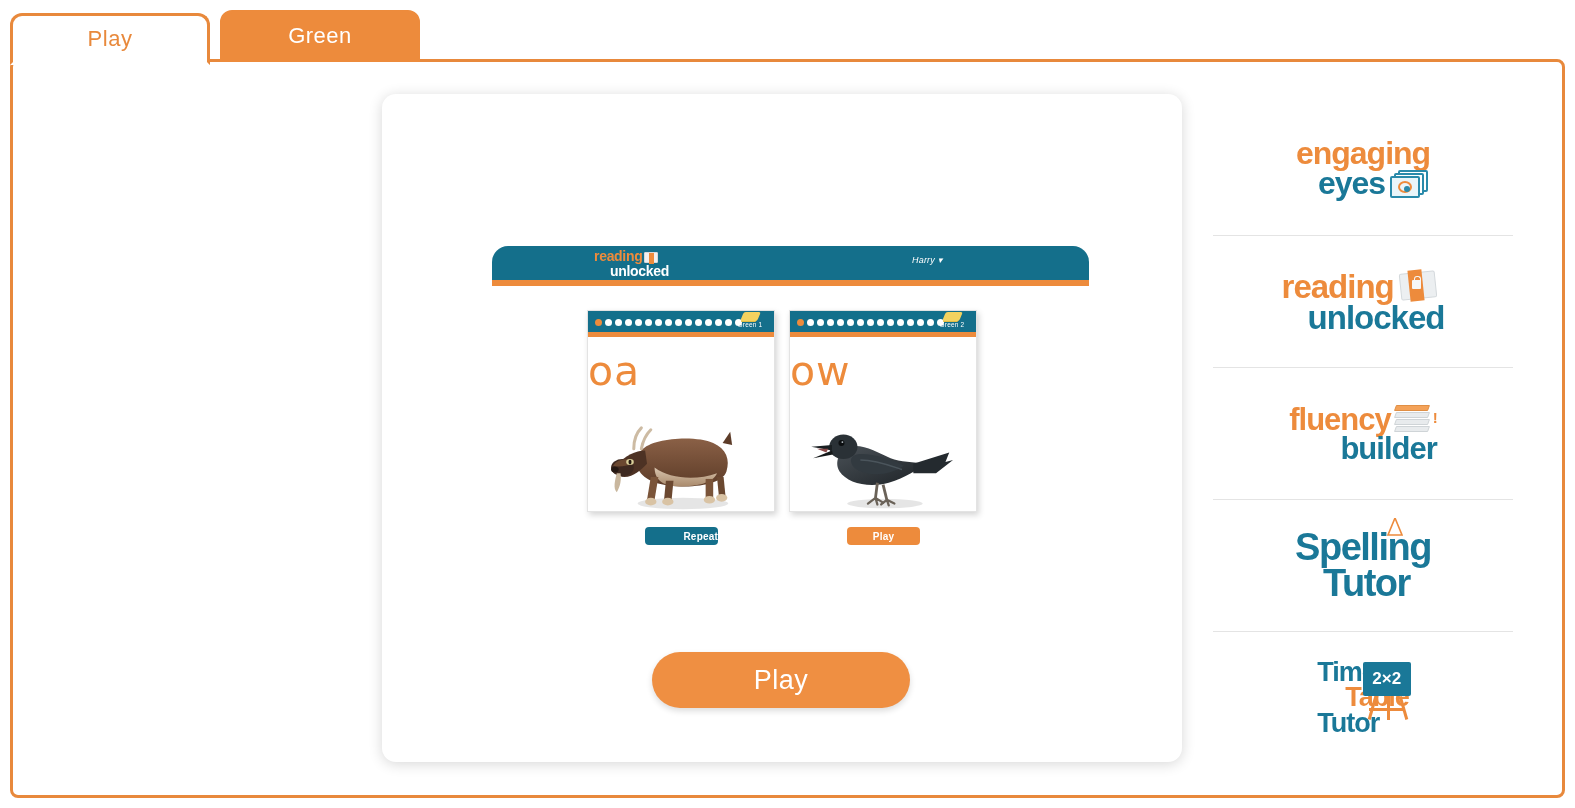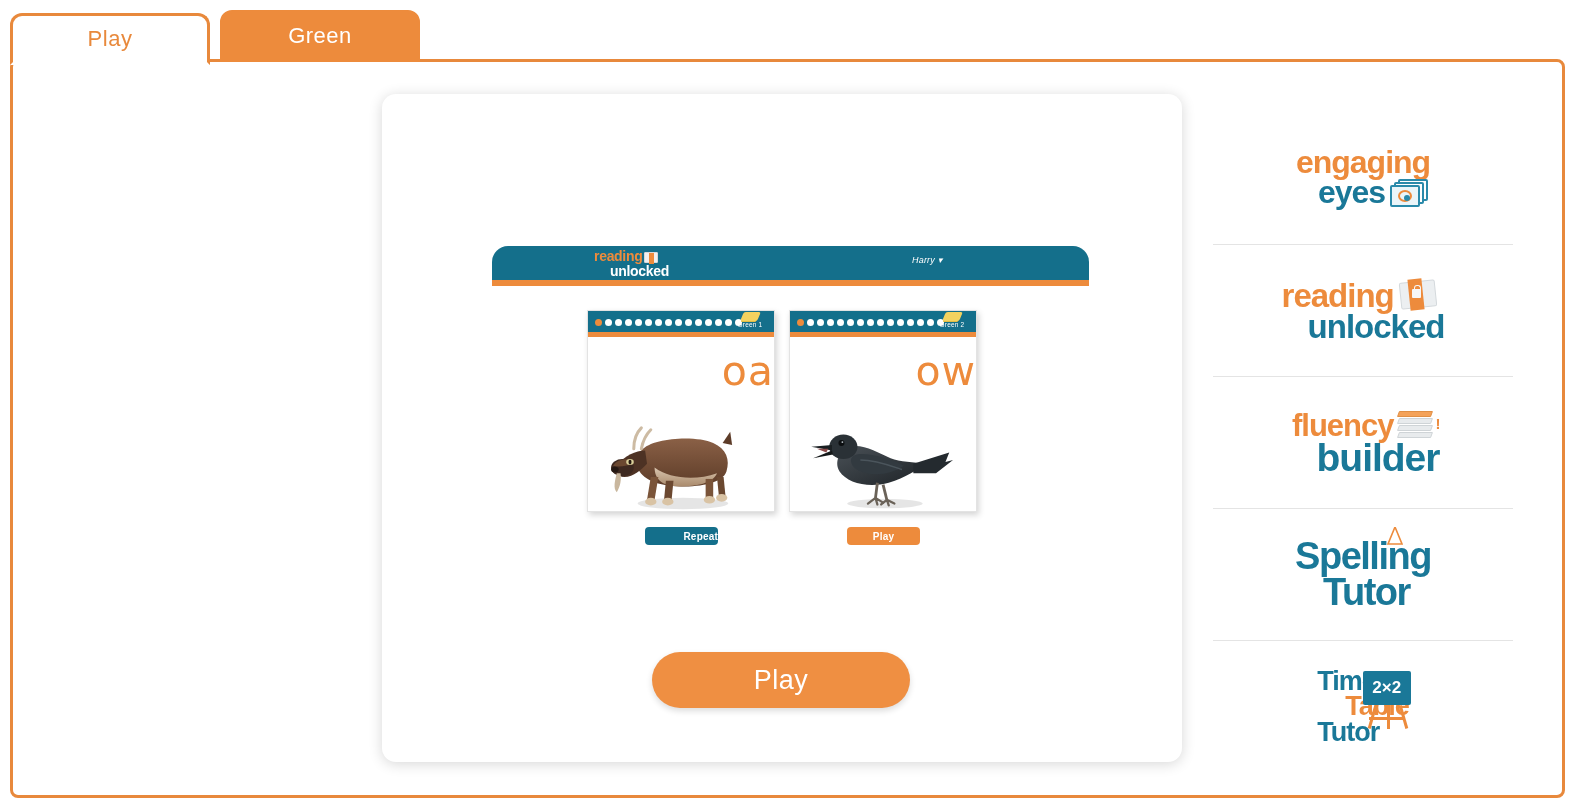--- a/index.html
+++ b/index.html
@@ -155,21 +155,21 @@
     width: 17px; height: 9px; margin: 0 auto 0;
     background: #f3d25f;
     transform: skewX(-22deg);
     border-radius: 2px;
     box-shadow: 0 2px 0 -1px #e0bd45;
   }
   .level-name { font-size: 6.5px; color: #ffffff; letter-spacing: .2px; }
 
   .card-body { position: relative; height: 176px; }
   .grapheme {
-    text-align: right;
+    text-align: left;
     font-size: 41px;
     color: #ed8b3c;
     margin-top: 10px;
     letter-spacing: 1px;
     font-family: "DejaVu Sans", sans-serif;
   }
   .pic { position: absolute; left: 0; right: 0; top: 62px; height: 104px; }
 
   
   .card-btn {
@@ -194,21 +194,21 @@
     color: #ffffff;
     font-size: 27px;
     display: flex; align-items: center; justify-content: center;
     letter-spacing: .5px;
     box-shadow: 0 3px 6px rgba(0,0,0,.14);
   }
 
   
   .sidebar {
     position: absolute;
-    left: 1200px; top: 51px;
+    left: 1200px; top: 42px;
     width: 300px;
   }
   .brand {
     position: relative;
     height: 132px;
     border-bottom: 1px solid #e4e4e4;
     display: flex; align-items: center; justify-content: center;
   }
   .brand:last-child { border-bottom: none; }
   .brand-inner { position: relative; }
@@ -264,21 +264,21 @@
   }
   .book-ico .lock:before {
     content:""; position:absolute; left:2px; top:-4px;
     width:5px; height:5px; border:1.5px solid #f6f7f8;
     border-bottom:none; border-radius:3px 3px 0 0;
   }
 
   
   .fb { text-align: right; line-height: .92; }
   .fb .r1 { font-size: 31px; }
-  .fb .r2 { font-size: 39px; padding-left: 30px; }
+  .fb .r2 { font-size: 31px; padding-left: 30px; }
   .stack-ico {
     display: inline-block; vertical-align: -3px; margin-left: 4px;
     position: relative; width: 42px; height: 30px;
   }
   .stack-ico s {
     position: absolute; left: 0; width: 34px; height: 6px;
     background: #e8ebed; border: 1px solid #cfd4d7; border-radius: 1px;
     transform: skewX(-20deg);
   }
   .stack-ico s.s1 { top: 2px; background: #f4a259; border-color:#e08f45; }

